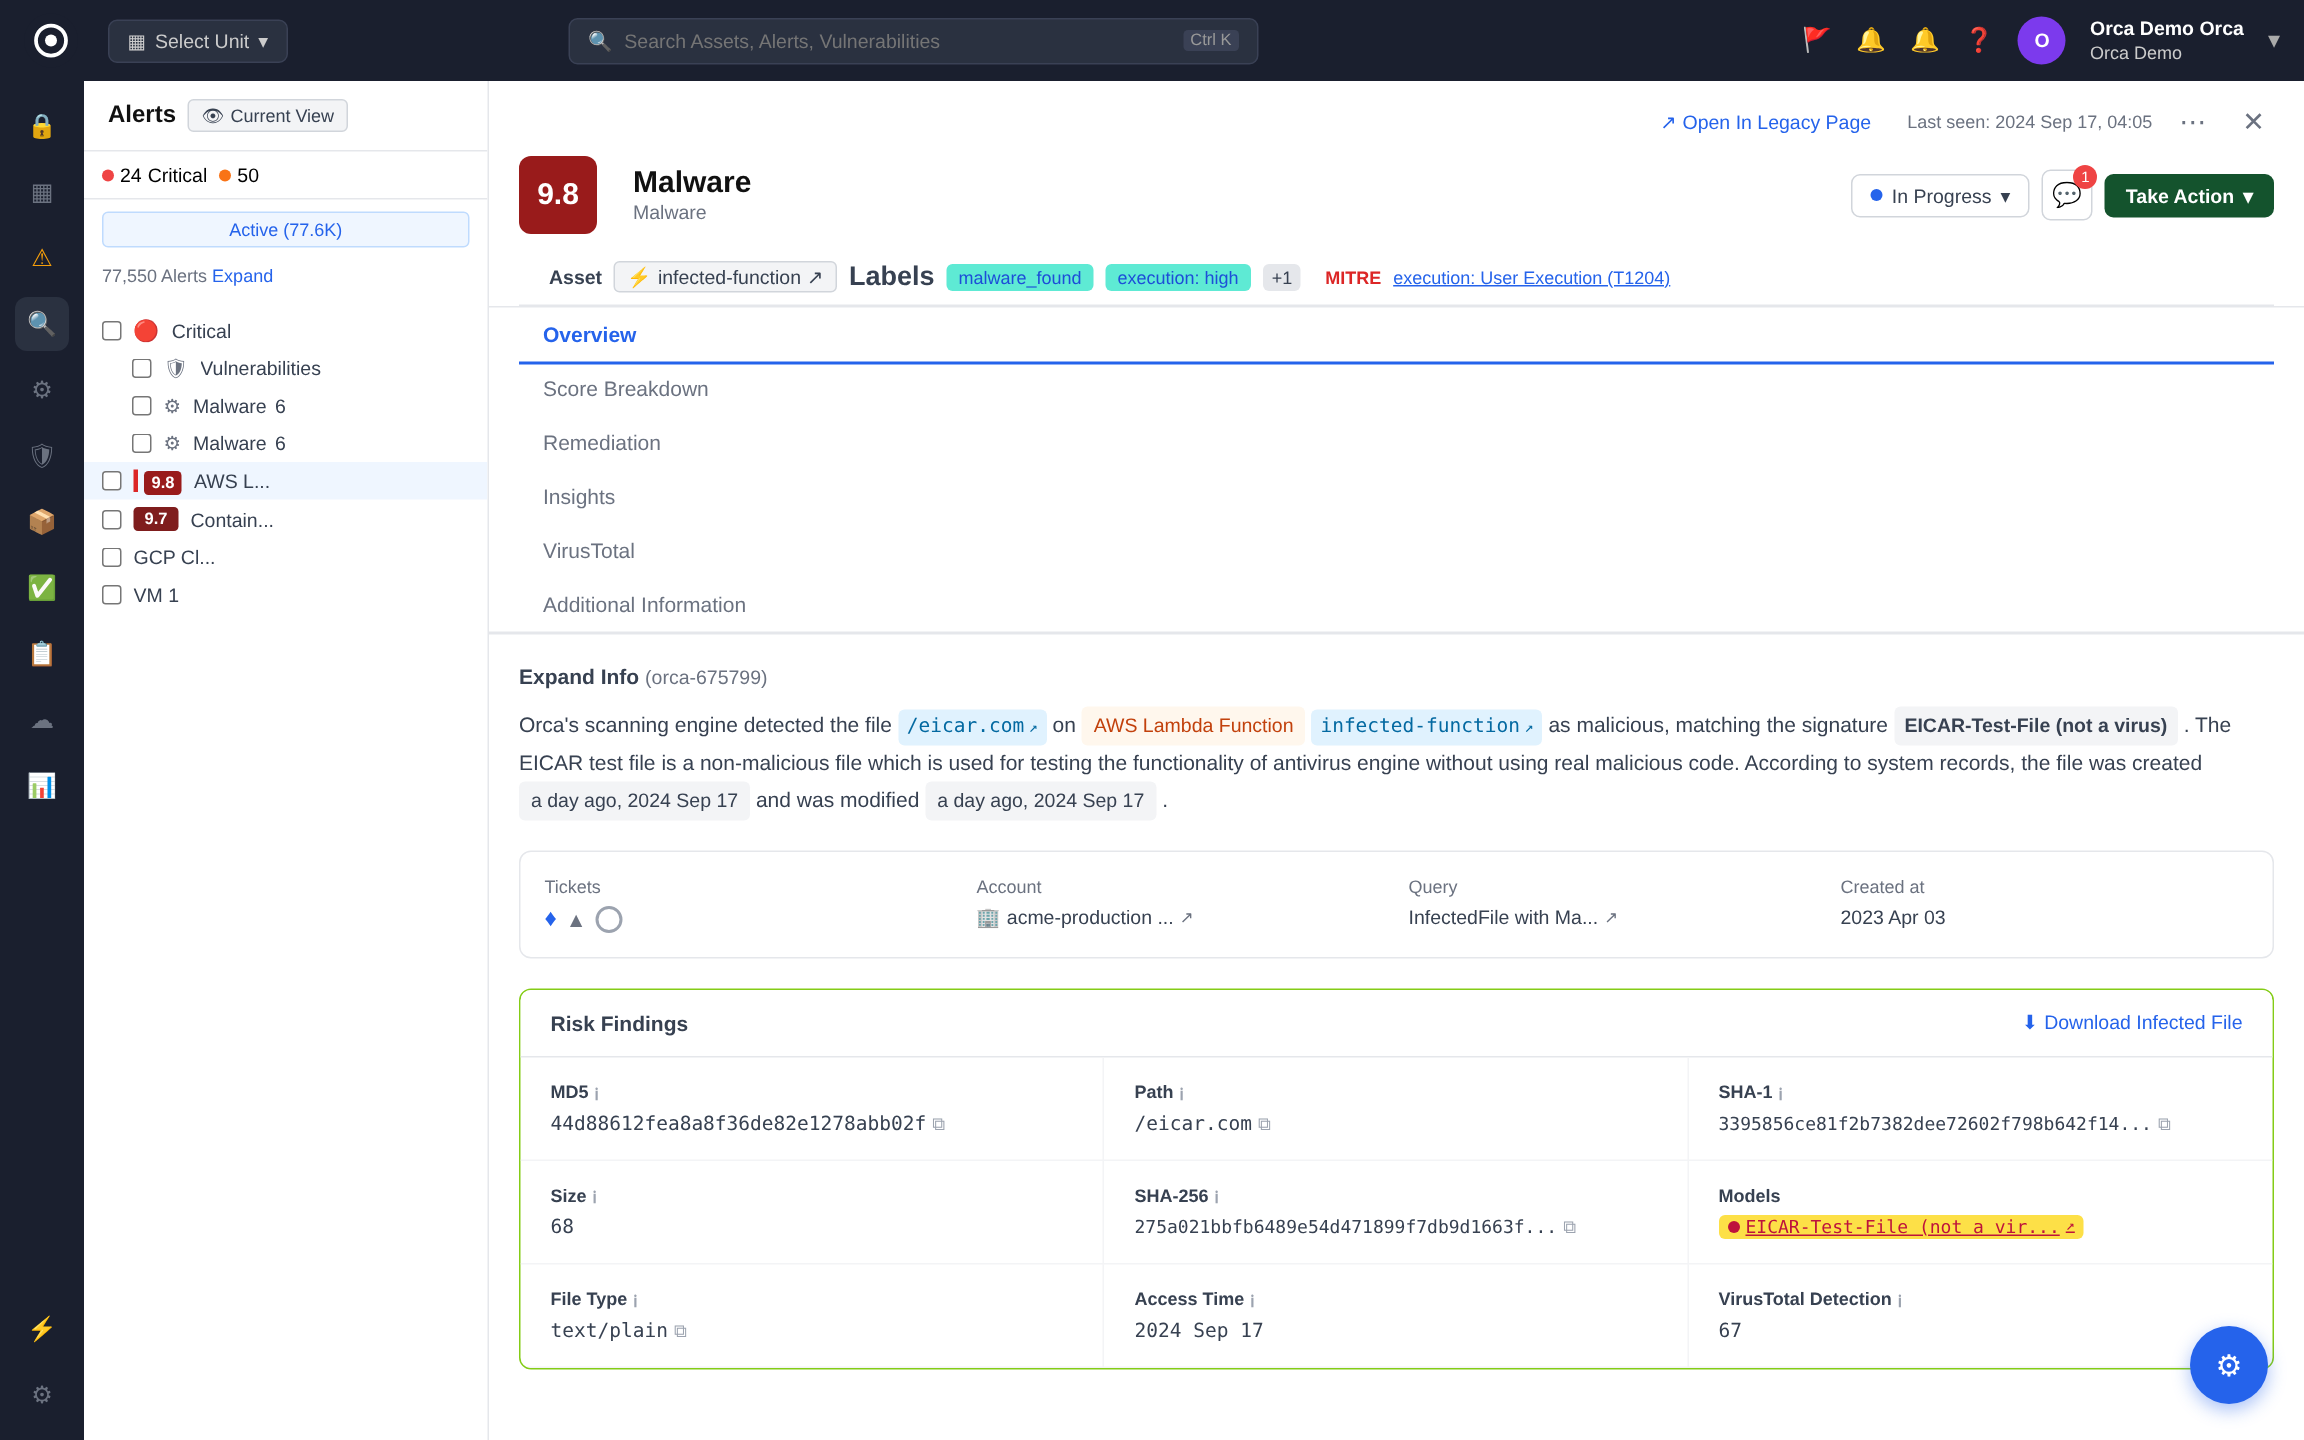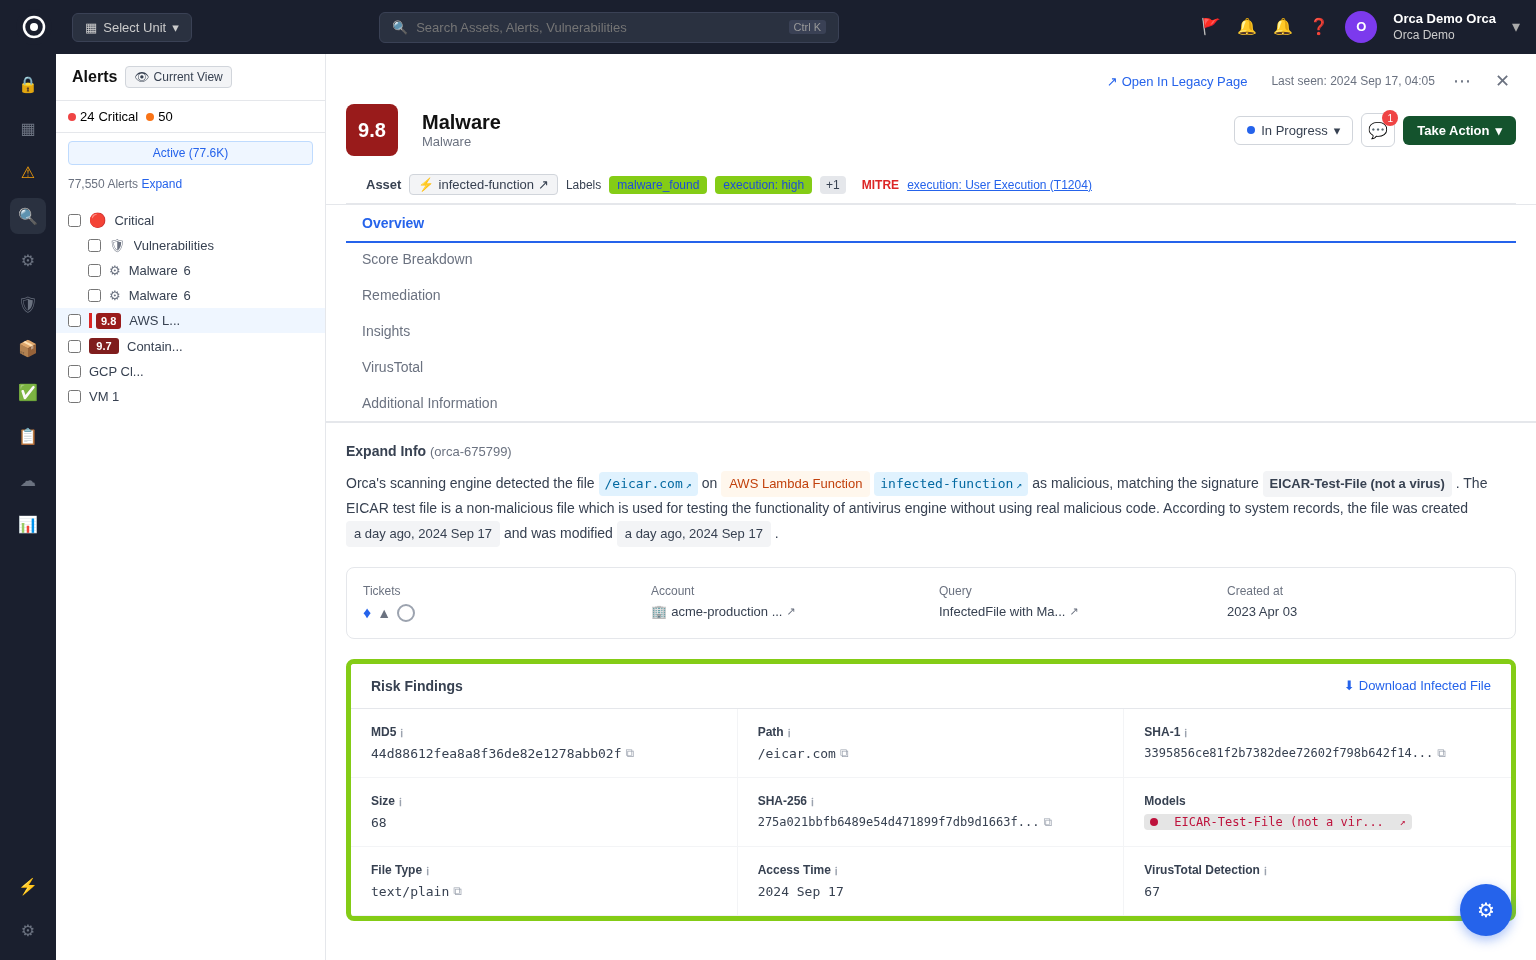--- a/index.html
+++ b/index.html
@@ -236,23 +236,23 @@
     .asset-label { font-size: 13px; font-weight: 600; color: #374151; }
     .asset-link {
       color: #374151; font-size: 13px;
       background: #f3f4f6;
       border: 1px solid #d1d5db;
       border-radius: 4px;
       padding: 2px 8px;
       display: flex; align-items: center; gap: 4px;
       cursor: pointer;
     }
-    .labels-label { font-size: 12px; font-weight: 400; color: #374151; }
+    .labels-label { font-size: 18px; font-weight: 700; color: #374151; }
     .tag {
-      background: #84cc16;
+      background: #5eead4;
       color: #1d4ed8;
       border-radius: 4px;
       padding: 2px 8px;
       font-size: 12px;
     }
     .tag-plus { background: #e5e7eb; color: #374151; border-radius: 4px; padding: 2px 6px; font-size: 12px; }
     .mitre-label { font-size: 12px; font-weight: 700; color: #dc2626; margin-left: 8px; }
     .mitre-link { color: #2563eb; font-size: 12px; text-decoration: underline; cursor: pointer; }
 
     
@@ -336,21 +336,21 @@
     .meta-item-label { font-size: 12px; color: #6b7280; margin-bottom: 6px; font-weight: 500; }
     .meta-item-value { font-size: 13px; color: #374151; display: flex; align-items: center; gap: 4px; }
     .ticket-icons { display: flex; gap: 6px; align-items: center; }
     .ticket-diamond { color: #2563eb; font-size: 16px; }
     .ticket-tri { color: #6b7280; font-size: 14px; }
     .ticket-circle { width: 18px; height: 18px; border: 2px solid #9ca3af; border-radius: 50%; }
     .ext-link { color: #6b7280; font-size: 11px; cursor: pointer; }
 
     
     .section-card {
-      border: 5px solid #84cc16;
+      border: 1px solid #84cc16;
       border-radius: 8px;
       overflow: hidden;
     }
     .section-card-header {
       display: flex; align-items: center; justify-content: space-between;
       padding: 14px 20px;
       border-bottom: 1px solid #e5e7eb;
       background: white;
     }
     .section-card-title { font-size: 14px; font-weight: 600; color: #374151; }
@@ -371,26 +371,26 @@
       display: flex; align-items: center; gap: 4px;
     }
     .risk-cell-value {
       font-size: 13px; color: #374151;
       display: flex; align-items: center; gap: 4px;
       font-family: monospace;
     }
     .info-icon { color: #9ca3af; font-size: 11px; }
     .copy-icon { color: #9ca3af; font-size: 12px; cursor: pointer; }
     .malware-chip {
-      background: #e5e5e5;
+      background: #fde047;
       color: #be123c;
       border-radius: 4px;
       padding: 1px 6px;
       font-size: 12px;
-      display: inline-flex; align-items: center; gap: 16px;
+      display: inline-flex; align-items: center; gap: 4px; text-decoration: underline;
     }
     .malware-dot { width: 8px; height: 8px; background: #be123c; border-radius: 50%; }
     .fab-btn {
       position: fixed;
       bottom: 24px; right: 24px;
       width: 52px; height: 52px;
       background: #2563eb;
       border-radius: 50%;
       display: flex; align-items: center; justify-content: center;
       color: white; font-size: 20px;

